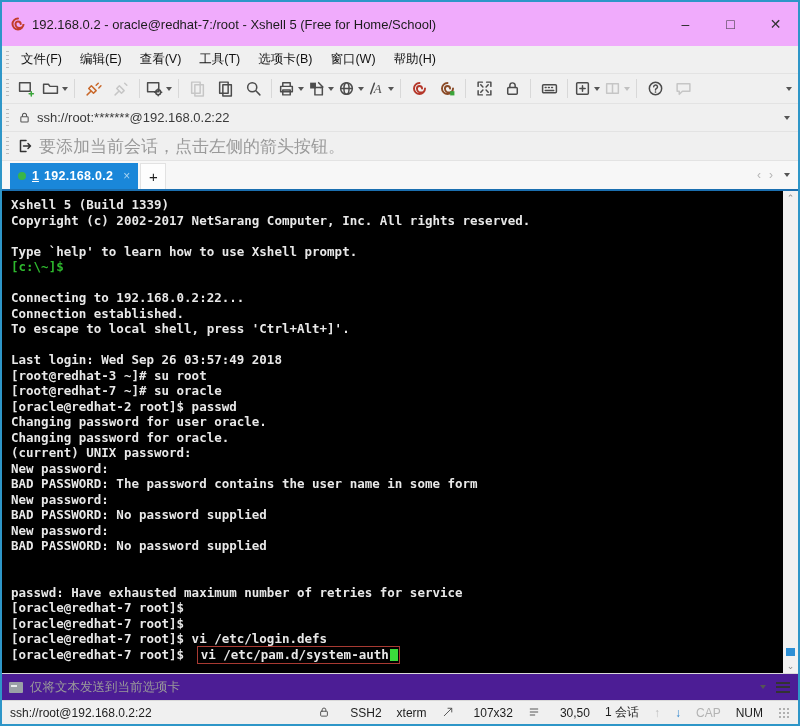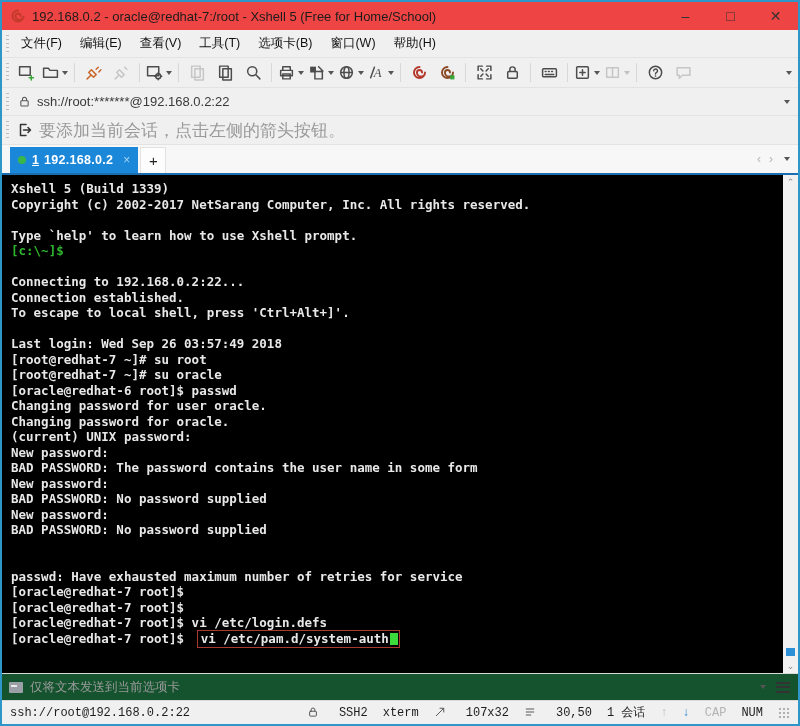--- a/index.html
+++ b/index.html
@@ -4,21 +4,21 @@
 <style>
   html,body{margin:0;padding:0;background:#d8d8d8;}
   .window{
     box-sizing:border-box;width:800px;height:726px;
     border:2px solid #2e96c8;background:#f0f0f0;
     display:flex;flex-direction:column;
     font-family:"Liberation Sans",sans-serif;color:#222;
     overflow:hidden;
   }
   
-  .titlebar{height:28px;background:#ef4444;display:flex;align-items:center;flex:0 0 auto;}
+  .titlebar{height:44px;background:#f0abfc;display:flex;align-items:center;flex:0 0 auto;}
   .app-icon{width:16px;height:16px;margin:0 6px 0 8px;flex:0 0 auto;}
   .title-text{font-size:13px;color:#1c1c1c;white-space:nowrap;overflow:hidden;}
   .win-controls{margin-left:auto;display:flex;height:100%;}
   .wbtn{width:45px;display:flex;align-items:center;justify-content:center;font-size:14px;color:#333;cursor:default;}
   
   .menubar{height:27px;display:flex;align-items:center;background:#f0f0f0;flex:0 0 auto;}
   .menu-item{font-size:12.5px;padding:16px 9px;color:#111;}
   
   .grip{width:3px;align-self:stretch;margin:5px 3px 5px 4px;
     background-image:repeating-linear-gradient(to bottom,#bdbdbd 0 1.5px,transparent 1.5px 4px);}
@@ -67,29 +67,29 @@
     font-size:12.5px;line-height:15.5px;font-weight:bold;color:#e8e8e8;}
   .tline{height:15.5px;white-space:pre;}
   .tline .green{color:#2eb82e;}
   .tline .boxed{border:1px solid #a83a32;padding:0 1px 1px 3px;margin-left:5px;}
   .cursor{display:inline-block;width:8px;height:12px;background:#3bdb3b;vertical-align:baseline;margin-left:1px;transform:translateY(2px);}
   .scrollbar{flex:0 0 15px;background:#f1f1f1;display:flex;flex-direction:column;align-items:center;}
   .sb-arrow{color:#8a8a8a;font-size:9px;line-height:14px;height:14px;}
   .sb-space{flex:1;}
   .sb-indicator{width:9px;height:8px;background:#2d8fd5;margin-bottom:3px;}
   
-  .sendbar{height:26px;display:flex;align-items:center;background:#14532d;border-top:1px solid #d9d9d9;flex:0 0 auto;}
+  .sendbar{height:26px;display:flex;align-items:center;background:#4c1d95;border-top:1px solid #d9d9d9;flex:0 0 auto;}
   .send-icon{width:14px;height:11px;background:#9aa0a6;margin:0 7px 0 7px;border-radius:1px;position:relative;}
   .send-icon:after{content:"";position:absolute;left:2px;top:3px;width:6px;height:2px;background:#e8eaec;}
   .send-text{font-size:12.5px;color:#9a9a9a;}
   .send-right{margin-left:auto;display:flex;align-items:center;gap:10px;padding-right:8px;}
   .hamburger{display:flex;flex-direction:column;gap:2.5px;}
   .hamburger i{display:block;width:14px;height:2px;background:#333;}
   
-  .statusbar{height:23px;display:flex;align-items:center;background:#f0f0f0;border-top:1px solid #d9d9d9;flex:0 0 auto;font-size:12px;color:#1d1d1d;font-family:Liberation Mono, monospace;}
+  .statusbar{height:23px;display:flex;align-items:center;background:#f0f0f0;border-top:1px solid #d9d9d9;flex:0 0 auto;font-size:12px;color:#1d1d1d;}
   .status-url{margin-left:8px;}
   .status-right{margin-left:auto;display:flex;align-items:center;gap:15px;padding-right:6px;}
   .sitem{display:flex;align-items:flex-start;gap:20px;}
   .sitem svg{width:12px;height:12px;}
   .sitem svg path,.sitem svg rect{fill:none;stroke:#555;stroke-width:1.3;stroke-linecap:round;}
   .dim{color:#b3b3b3;}
   .arr{font-size:12px;font-weight:bold;}
   .arr.up{color:#bdbdbd;}
   .arr.down{color:#2f86cf;}
   .resize-grip{width:12px;height:12px;margin-right:2px;
@@ -330,23 +330,23 @@
         <div class="tline"><span>Copyright (c) 2002-2017 NetSarang Computer, Inc. All rights reserved.</span></div>
         <div class="tline"><span></span></div>
         <div class="tline"><span>Type `help' to learn how to use Xshell prompt.</span></div>
         <div class="tline"><span class="green">[c:\~]$</span></div>
         <div class="tline"><span></span></div>
         <div class="tline"><span>Connecting to 192.168.0.2:22...</span></div>
         <div class="tline"><span>Connection established.</span></div>
         <div class="tline"><span>To escape to local shell, press 'Ctrl+Alt+]'.</span></div>
         <div class="tline"><span></span></div>
         <div class="tline"><span>Last login: Wed Sep 26 03:57:49 2018</span></div>
-        <div class="tline"><span>[root@redhat-7 ~]# su root</span></div>
+        <div class="tline"><span>[root@redhat-3 ~]# su root</span></div>
         <div class="tline"><span>[root@redhat-7 ~]# su oracle</span></div>
-        <div class="tline"><span>[oracle@redhat-6 root]$ passwd</span></div>
+        <div class="tline"><span>[oracle@redhat-2 root]$ passwd</span></div>
         <div class="tline"><span>Changing password for user oracle.</span></div>
         <div class="tline"><span>Changing password for oracle.</span></div>
         <div class="tline"><span>(current) UNIX password:</span></div>
         <div class="tline"><span>New password:</span></div>
         <div class="tline"><span>BAD PASSWORD: The password contains the user name in some form</span></div>
         <div class="tline"><span>New password:</span></div>
         <div class="tline"><span>BAD PASSWORD: No password supplied</span></div>
         <div class="tline"><span>New password:</span></div>
         <div class="tline"><span>BAD PASSWORD: No password supplied</span></div>
         <div class="tline"><span></span></div>

